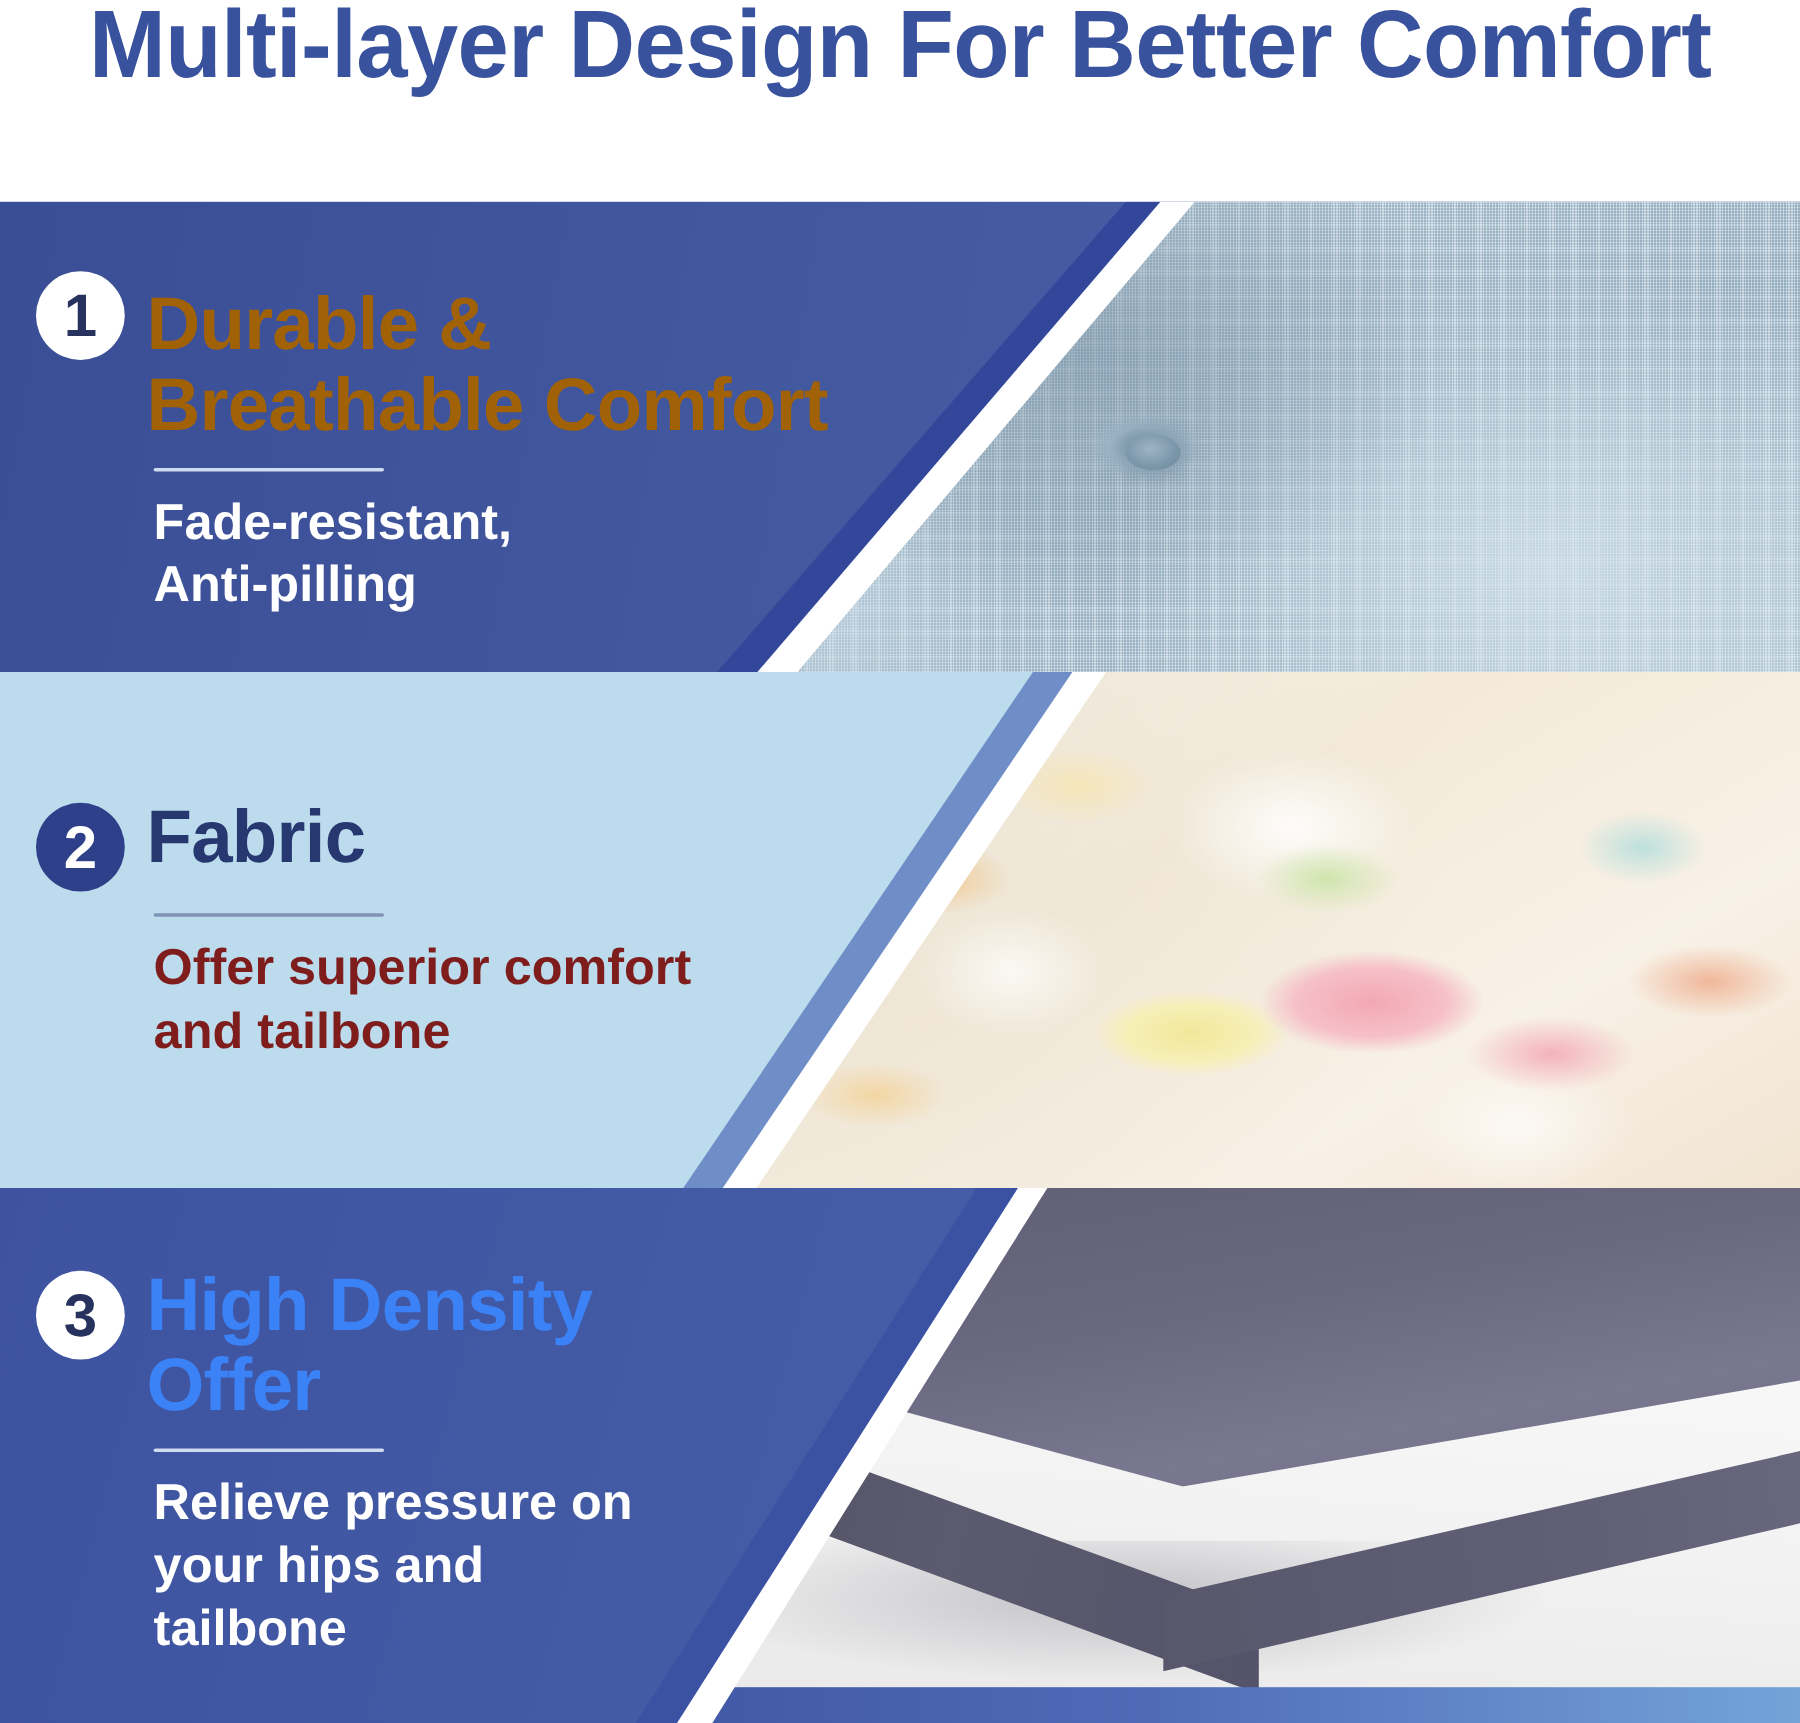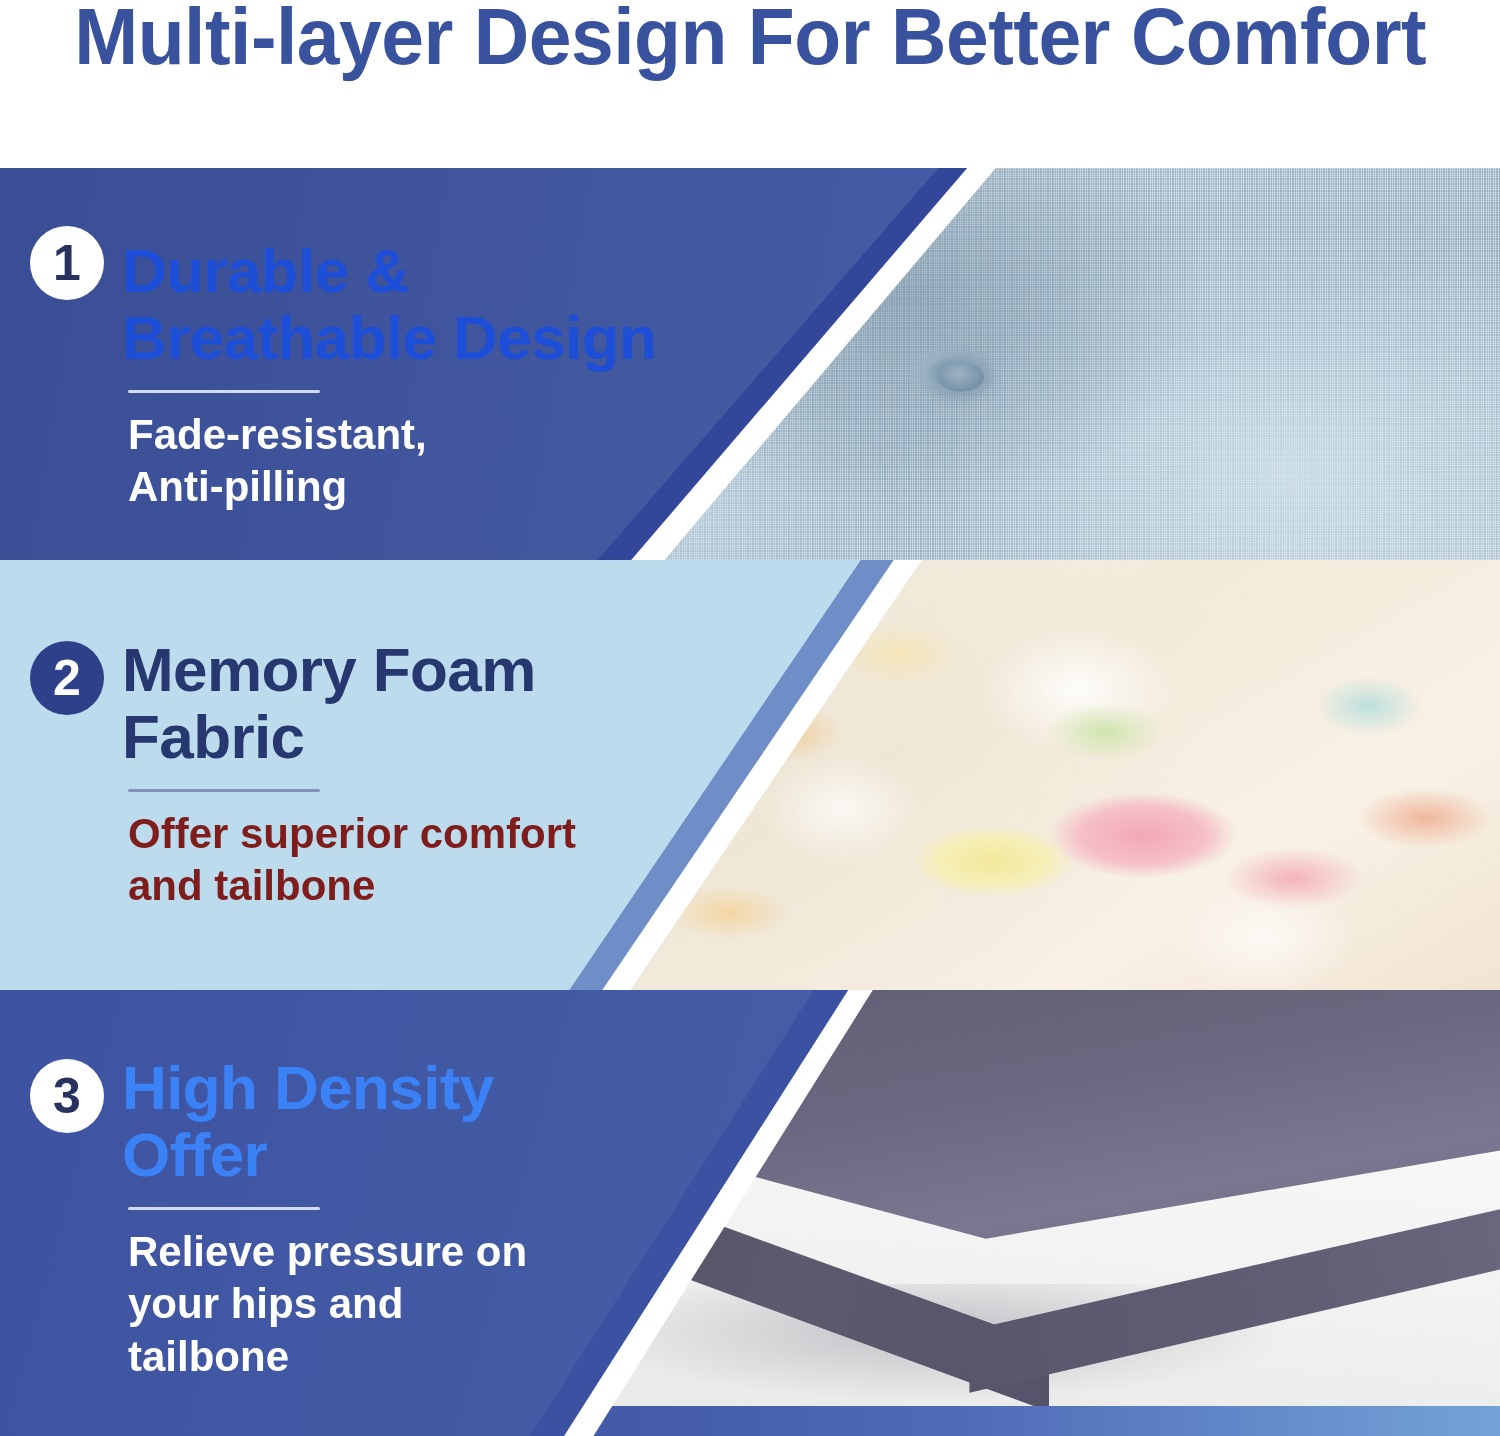--- a/index.html
+++ b/index.html
@@ -257,21 +257,21 @@
   #panel-3 .badge { background: #ffffff; color: #27325e; }
 
   .heading {
     font-size: 62px;
     line-height: 1.08;
     font-weight: 700;
     letter-spacing: -0.6px;
     margin: 0;
     font-family: "Liberation Sans", sans-serif;
   }
-  #panel-1 .heading { color: #1d4ed8; margin-top: 16px; }
+  #panel-1 .heading { color: #a16207; margin-top: 16px; }
   #panel-2 .heading { color: #27376f; }
   #panel-3 .heading { color: #3b82f6; }
 
   .divider {
     width: 192px;
     height: 3px;
     margin: 18px 0 16px 98px;
     border-radius: 2px;
   }
   #panel-1 .divider { background: #cfdcf0; }
@@ -307,21 +307,21 @@
       <div class="photo-stripe"></div>
       <div class="photo-white"></div>
       <div class="photo tex-fabric"></div>
     </div>
 
     <div class="content">
       <div class="heading-row">
         <div class="badge">1</div>
         <h2 class="heading">
           <span class="nowrap-line">Durable &amp;</span>
-          <span class="nowrap-line">Breathable Design</span>
+          <span class="nowrap-line">Breathable Comfort</span>
         </h2>
       </div>
       <div class="divider"></div>
       <p class="subtext">
         <span class="nowrap-line">Fade-resistant,</span>
         <span class="nowrap-line">Anti-pilling</span>
       </p>
     </div>
   </section>
 
@@ -331,21 +331,20 @@
     <div class="photo-wrap">
       <div class="photo-stripe"></div>
       <div class="photo-white"></div>
       <div class="photo tex-shreds"></div>
     </div>
 
     <div class="content">
       <div class="heading-row">
         <div class="badge">2</div>
         <h2 class="heading">
-          <span class="nowrap-line">Memory Foam</span>
           <span class="nowrap-line">Fabric</span>
         </h2>
       </div>
       <div class="divider"></div>
       <p class="subtext">
         <span class="nowrap-line">Offer superior comfort</span>
         <span class="nowrap-line">and tailbone</span>
       </p>
     </div>
   </section>

